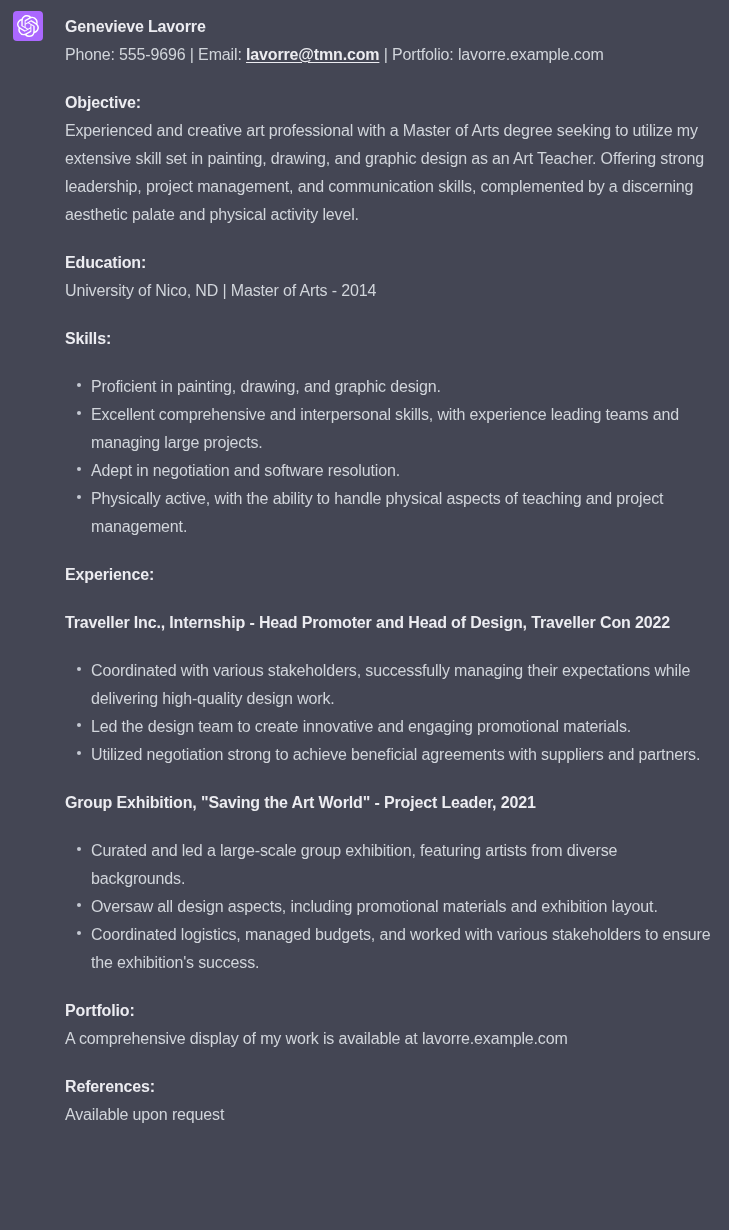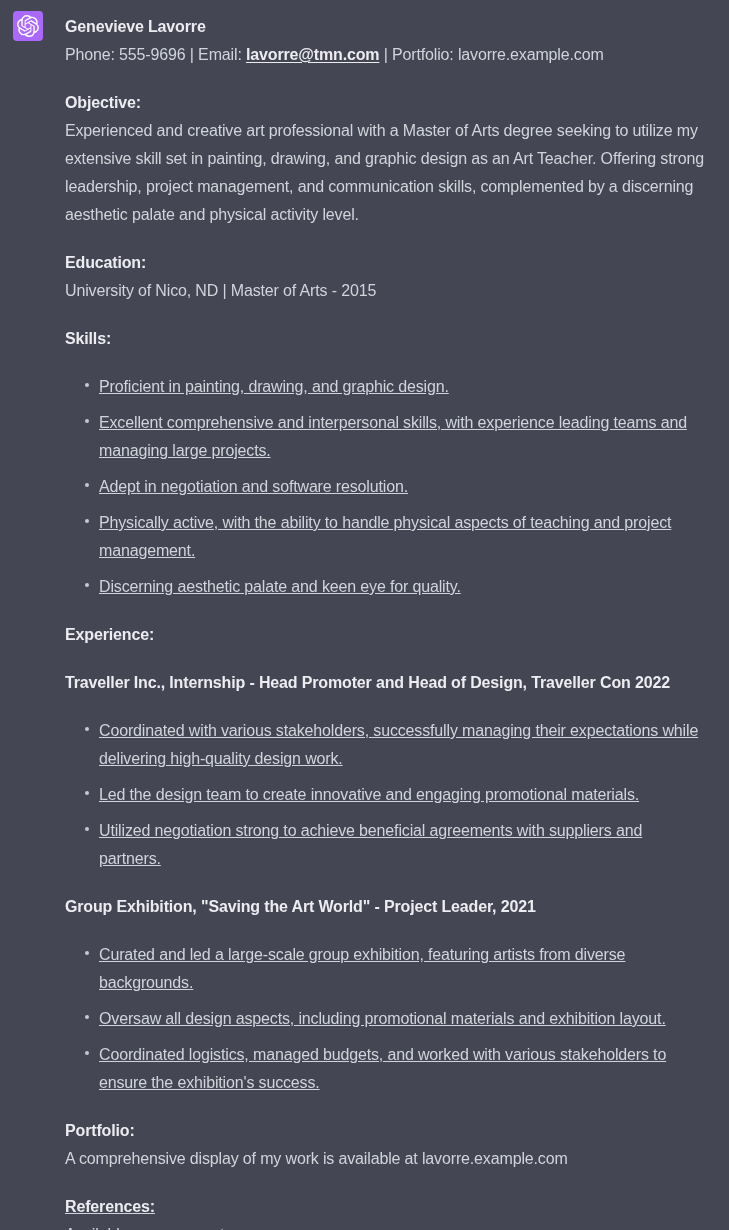--- a/index.html
+++ b/index.html
@@ -30,38 +30,37 @@
     height: 30px;
     border-radius: 4px;
     background: #ab68ff;
     display: flex;
     align-items: center;
     justify-content: center;
   }
   .avatar svg { width: 22px; height: 22px; display: block; }
   .content { max-width: 650px; }
   p.block { margin: 0 0 20px 0; }
-  p.block:last-child { margin-bottom: 0; text-decoration: underline; }
+  p.block:last-child { margin-bottom: 0; }
   strong, b { font-weight: 700; color: #ececf1; }
   a.email-link {
     color: #ececf1;
     font-weight: 700;
     text-decoration: underline;
     text-underline-offset: 2px;
     cursor: pointer;
   }
   ul.bullet-list {
     list-style: none;
     margin: 0 0 20px 0;
     padding: 0 0 0 26px;
   }
   ul.bullet-list li {
     position: relative;
-    margin: 8px;
-    text-decoration: underline;
+    margin: 0;
   }
   ul.bullet-list li::before {
     content: "";
     position: absolute;
     left: -14px;
     top: 10px;
     width: 4px;
     height: 4px;
     border-radius: 50%;
     background: #c5c9d2;
@@ -87,33 +86,32 @@
       <span><span>Phone: 555-9696 | Email: </span><a class="email-link" href="#">lavorre@tmn.com</a><span> | Portfolio: lavorre.example.com</span></span>
     </p>
 
     <p class="block">
       <strong>Objective:</strong><br>
       <span>Experienced and creative art professional with a Master of Arts degree seeking to utilize my extensive skill set in painting, drawing, and graphic design as an Art Teacher. Offering strong leadership, project management, and communication skills, complemented by a discerning aesthetic palate and physical activity level.</span>
     </p>
 
     <p class="block">
       <strong>Education:</strong><br>
-      <span>University of Nico, ND | Master of Arts - 2015</span>
+      <span>University of Nico, ND | Master of Arts - 2014</span>
     </p>
 
     <p class="block">
       <strong>Skills:</strong>
     </p>
 
     <ul class="bullet-list">
       <li>Proficient in painting, drawing, and graphic design.</li>
       <li>Excellent comprehensive and interpersonal skills, with experience leading teams and managing large projects.</li>
       <li>Adept in negotiation and software resolution.</li>
       <li>Physically active, with the ability to handle physical aspects of teaching and project management.</li>
-      <li>Discerning aesthetic palate and keen eye for quality.</li>
     </ul>
 
     <p class="block">
       <strong>Experience:</strong>
     </p>
 
     <p class="block">
       <strong>Traveller Inc., Internship - Head Promoter and Head of Design, Traveller Con 2022</strong>
     </p>
 

